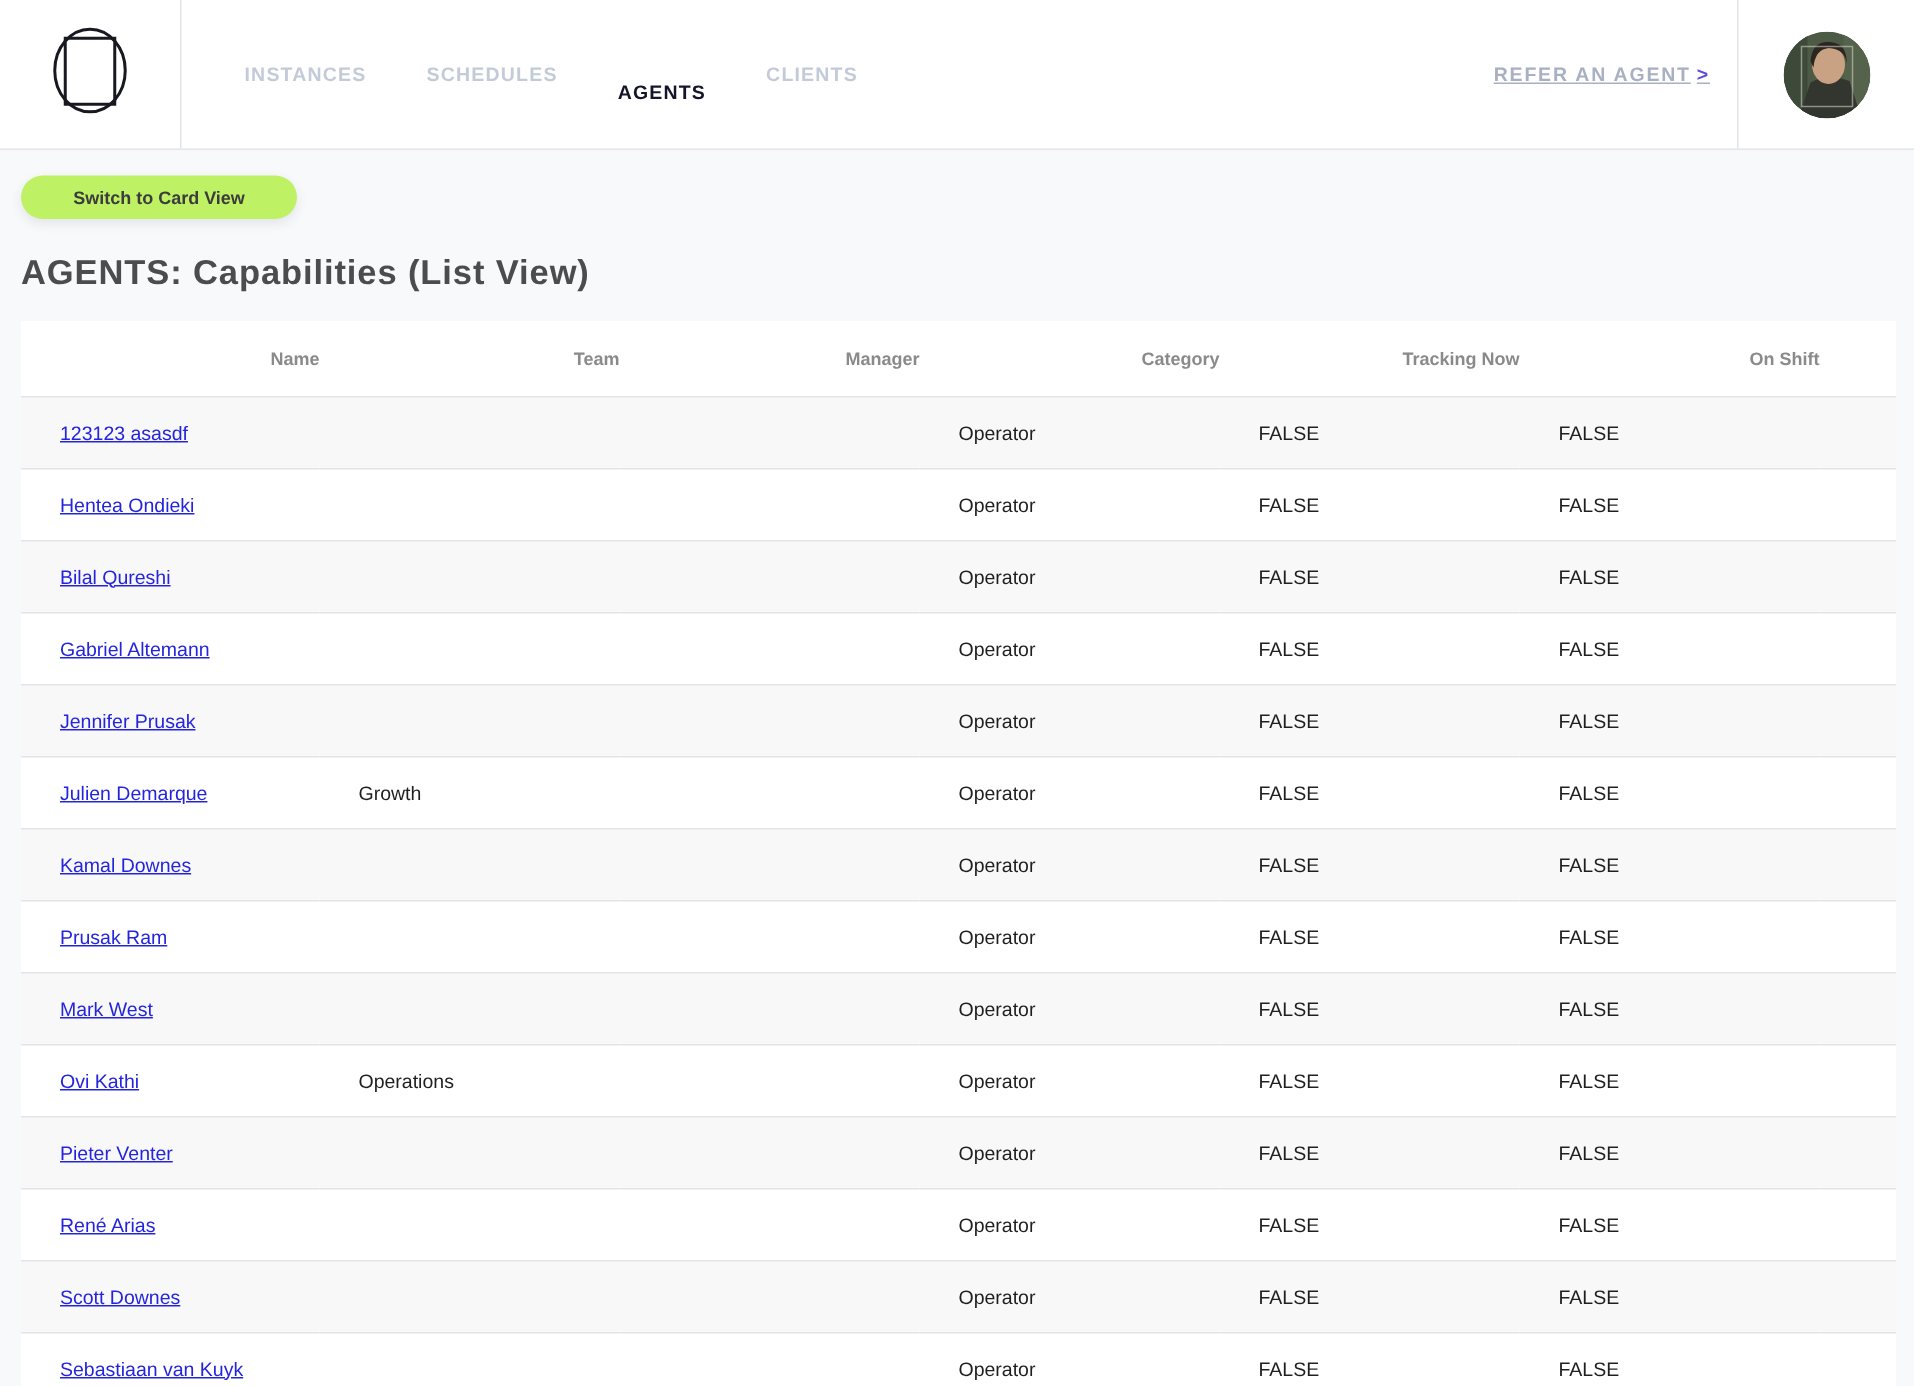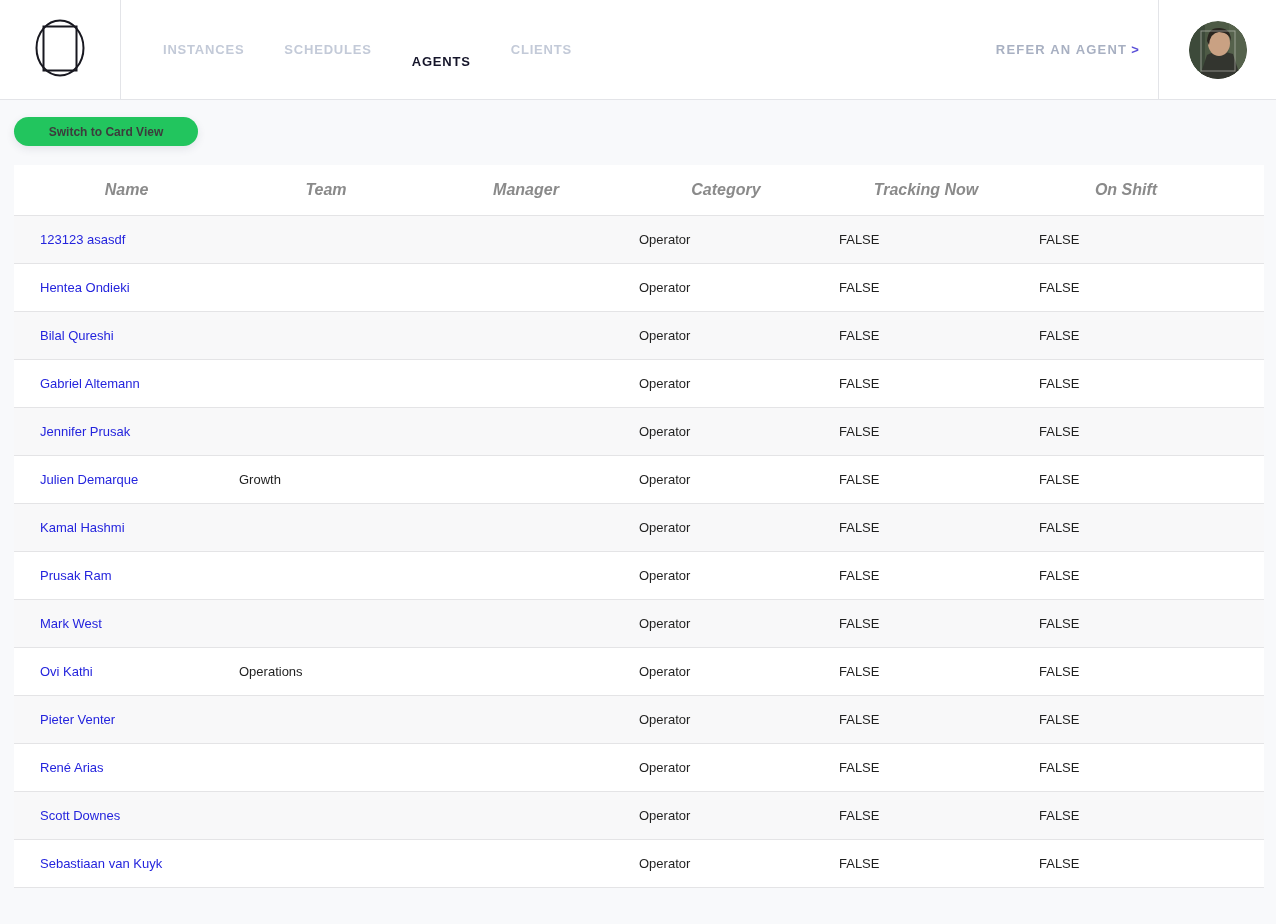--- a/index.html
+++ b/index.html
@@ -56,41 +56,42 @@
   .nav-item.active{color:var(--nav-active);margin-top:23px;}
   .refer-link{
     margin-left:auto;
     margin-right:18px;
     font-size:13px;
     font-weight:700;
     letter-spacing:1.2px;
     color:var(--refer-gray);
     cursor:pointer;
     white-space:nowrap;
+    text-decoration:underline;
   }
   .refer-link .arrow{color:var(--accent-purple);margin-left:4px;font-weight:700;}
   .avatar-box{
     width:118px;
     height:100%;
     border-left:1px solid var(--line);
     display:flex;align-items:center;justify-content:center;
     flex:none;
   }
   .avatar{
     width:58px;height:58px;border-radius:50%;
     overflow:hidden;
     cursor:pointer;
     flex:none;
   }
   
   .content{padding:17px 0 0 14px;}
   .pill-btn{
     display:flex;align-items:center;justify-content:center;
     width:184px;height:29px;
-    background:#22c55e;
+    background:#bef264;
     border:none;
     border-radius:15px;
     box-shadow:0 3px 8px rgba(40,50,80,.10);
     font-family:"Liberation Sans", sans-serif;
     font-size:12px;
     font-weight:700;
     color:#3c3c3c;
     cursor:pointer;
   }
   .page-title{
@@ -110,42 +111,42 @@
   table{
     border-collapse:collapse;
     table-layout:fixed;
     width:1440px;
   }
   col.c-name{width:199px;}
   col.c-std{width:200px;}
   col.c-last{width:241px;}
   th{
     height:50px;
-    text-align:center;
+    text-align:right;
     vertical-align:middle;
     padding-left:26px;
-    font-size:16px;
+    font-size:12px;
     font-weight:700;
     color:var(--th-gray);
     white-space:nowrap;
     border-bottom:1px solid var(--row-line);
-    font-style:italic;
   }
   td{
     height:48px;
     vertical-align:middle;
     padding-left:26px;
     font-size:13px;
     color:var(--cell-dark);
     white-space:nowrap;
     border-bottom:1px solid var(--row-line);
   }
   tbody tr:nth-child(odd){background:var(--zebra);}
   a.agent-link{
     color:var(--link-blue);
+    text-decoration:underline;
     cursor:pointer;
     text-align:right;
   }
 </style>
 </head>
 <body>
 
 <div class="topbar">
   <div class="logo-box">
     <span>
@@ -185,20 +186,21 @@
           <rect x="12" y="10" width="34" height="40" fill="none" stroke="#d8d8d0" stroke-width="1" opacity="0.55"></rect>
         </g>
       </svg>
     </div>
   </div>
 </div>
 
 <div class="content">
   <button class="pill-btn">Switch to Card View</button>
 
+  <h1 class="page-title">AGENTS: Capabilities (List View)</h1>
 
   <div class="table-card">
     <table>
       <colgroup>
         <col class="c-name">
           <col class="c-std">
           <col class="c-std">
           <col class="c-std">
         <col class="c-std">
           <col class="c-std">
@@ -264,21 +266,21 @@
           <tr>
             <td><a class="agent-link">Julien Demarque</a></td>
             <td>Growth</td>
             <td></td>
             <td>Operator</td>
             <td>FALSE</td>
             <td>FALSE</td>
             <td></td>
           </tr>
           <tr>
-            <td><a class="agent-link">Kamal Hashmi</a></td>
+            <td><a class="agent-link">Kamal Downes</a></td>
             <td></td>
             <td></td>
             <td>Operator</td>
             <td>FALSE</td>
             <td>FALSE</td>
             <td></td>
           </tr>
           <tr>
             <td><a class="agent-link">Prusak Ram</a></td>
             <td></td>

